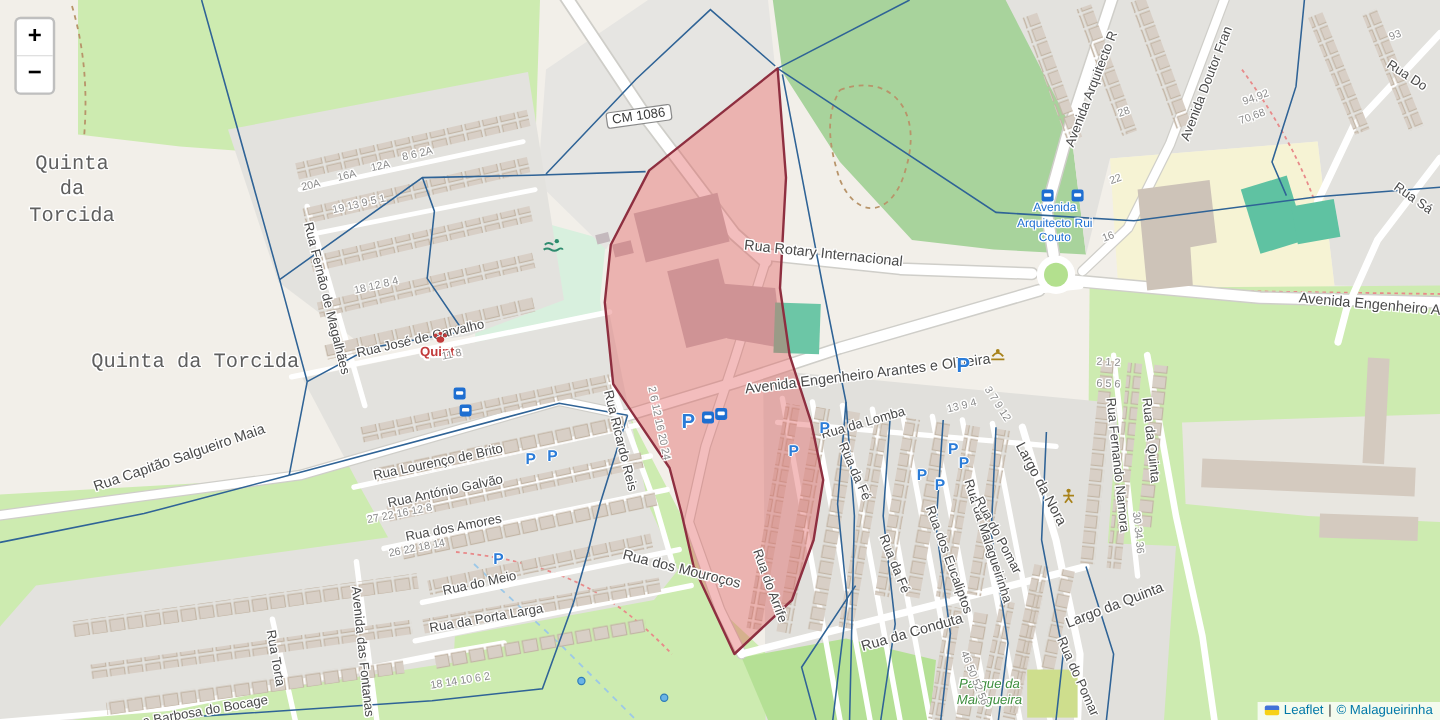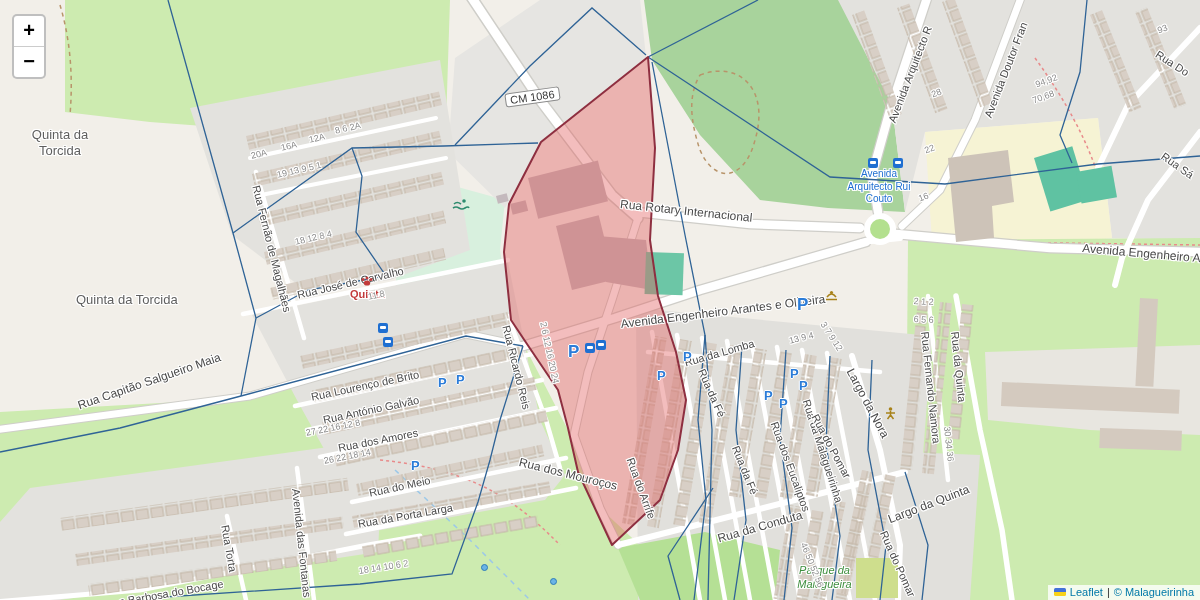--- a/index.html
+++ b/index.html
@@ -11,21 +11,21 @@
        text-shadow:-1px 0 #fff,1px 0 #fff,0 -1px #fff,0 1px #fff,-1px -1px #fff,1px 1px #fff,-1px 1px #fff,1px -1px #fff;}
   .lbl.center{text-align:center;white-space:normal;}
   .street-lg{font-size:12px;}
   .num{font-size:9px;color:#8b8b8b;}
   .poi-green{color:var(--poi-green,#2e8b6e);}
   .poi-red{color:var(--poi-red,#c23b3b);font-weight:600;}
   .poi-brown{color:#6e5b4d;}
   .poi-park{color:var(--park-green,#3e8e3e);font-style:italic;}
   .poi-grey2{color:#6d6257;font-size:12px;line-height:1.5;}
   .transit{color:var(--transit,#1f6fd1);font-weight:400;font-size:10px;line-height:1.25;}
-  .place{color:#5f5f5f;font-size:13px;}
+  .place{color:#5f5f5f;font-size:17px;font-family:Liberation Mono, monospace;}
   .p-icon{position:absolute;color:var(--parking,#2b7cd8);font-weight:700;font-size:13px;
           text-shadow:-1px 0 #fff,1px 0 #fff,0 -1px #fff,0 1px #fff;pointer-events:none;}
   .p-lg{font-size:17px;}
   .bus{position:absolute;width:10px;height:10px;background:var(--transit,#1f6fd1);border-radius:2px;}
   .bus::after{content:"";position:absolute;left:2px;right:2px;top:3px;height:3px;background:#fff;border-radius:1px;}
   .dot{position:absolute;width:5px;height:5px;border-radius:50%;background:#6ab4e6;border:1px solid #2e7cb8;}
   .shield{position:absolute;left:505px;top:90px;transform:rotate(-8deg);background:#fff;
           border:1.5px solid #8a8a8a;border-radius:3px;padding:0 4px;font-size:11px;color:#3a3a3a;}
   
   .zoomctl{position:absolute;left:12px;top:14px;border:2px solid rgba(0,0,0,.25);border-radius:5px;

